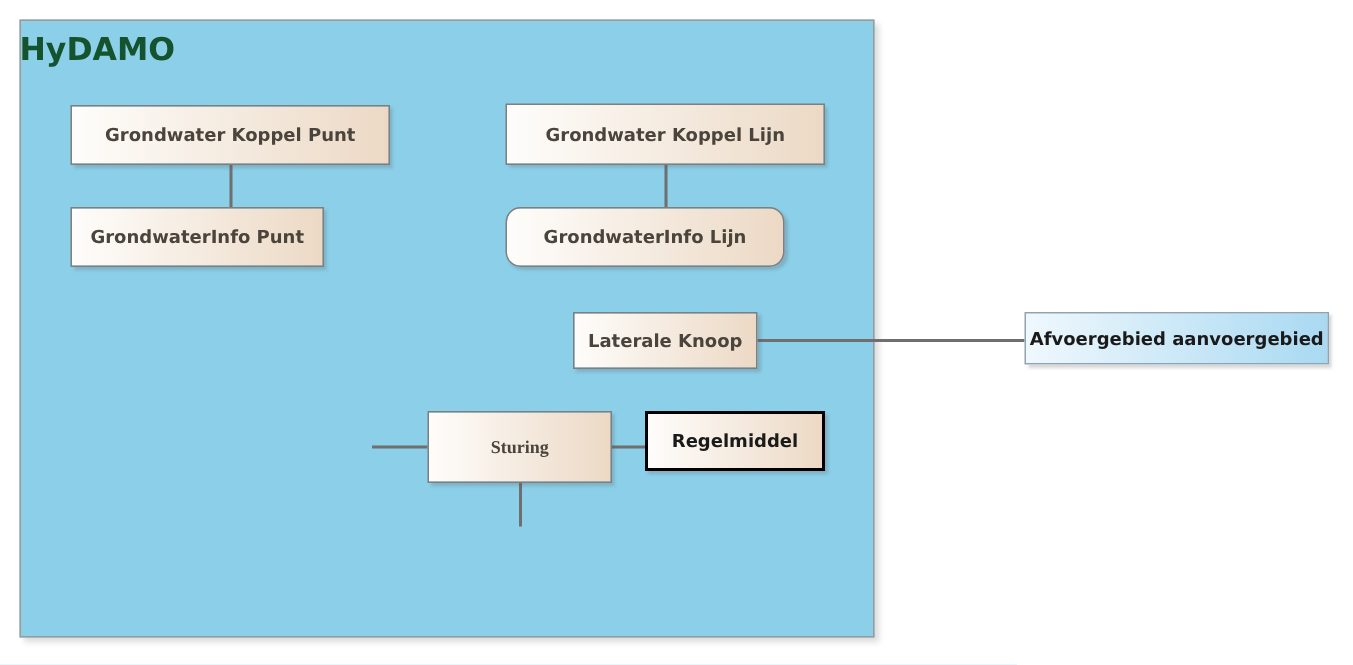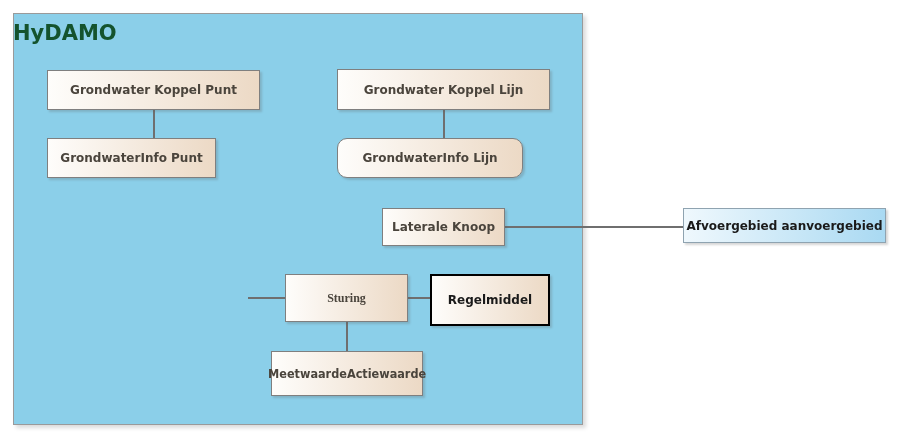--- a/index.html
+++ b/index.html
@@ -49,21 +49,21 @@
   .n-gkp { left: 47px;  top: 70px;  width: 213px; height: 40px; }
   .n-gkl { left: 337px; top: 69px;  width: 213px; height: 41px; align-items: center; }
   .n-gip { left: 47px;  top: 138px; width: 169px; height: 40px; }
   .n-gil { left: 337px; top: 138px; width: 186px; height: 40px; border-radius: 10px; }
   .n-bho { left: 56px;  top: 206px; width: 201px; height: 38px; }
   .n-lk  { left: 382px; top: 208px; width: 123px; height: 38px; }
   .n-hr  { left: 63px;  top: 274px; width: 185px; height: 48px; }
   .n-hr .lbl  { transform: scaleX(0.88); }
   .n-sturing { left: 285px; top: 274px; width: 123px; height: 48px; font-family: Liberation Serif, serif; }
   .n-regelmiddel {
-    left: 430px; top: 274px; width: 120px; height: 52px;
+    left: 430px; top: 274px; width: 120px; height: 40px;
     border: 2px solid #000000;
     color: #1A1A1A;
   }
   .n-mwa { left: 271px; top: 351px; width: 152px; height: 45px; }
   .n-mwa .lbl { transform: scaleX(0.94); }
   .n-afv {
     left: 683px; top: 208px; width: 203px; height: 35px;
     background: linear-gradient(90deg, #EFF8FD 0%, #A9D9F2 100%);
     border: 1px solid #8FA3B0;
     color: #1A1A1A;
@@ -105,20 +105,17 @@
   </div>
   <div class="node n-lk">
     <span class="lbl">Laterale Knoop</span>
   </div>
   <div class="node n-sturing">
     <span class="lbl">Sturing</span>
   </div>
   <div class="node n-regelmiddel">
     <span class="lbl">Regelmiddel</span>
   </div>
-  <div class="node n-mwa">
-    <span class="lbl">MeetwaardeActiewaarde</span>
-  </div>
   <div class="node n-afv">
     <span class="lbl">Afvoergebied aanvoergebied</span>
   </div>
 
 </div>
 
 </body></html>

